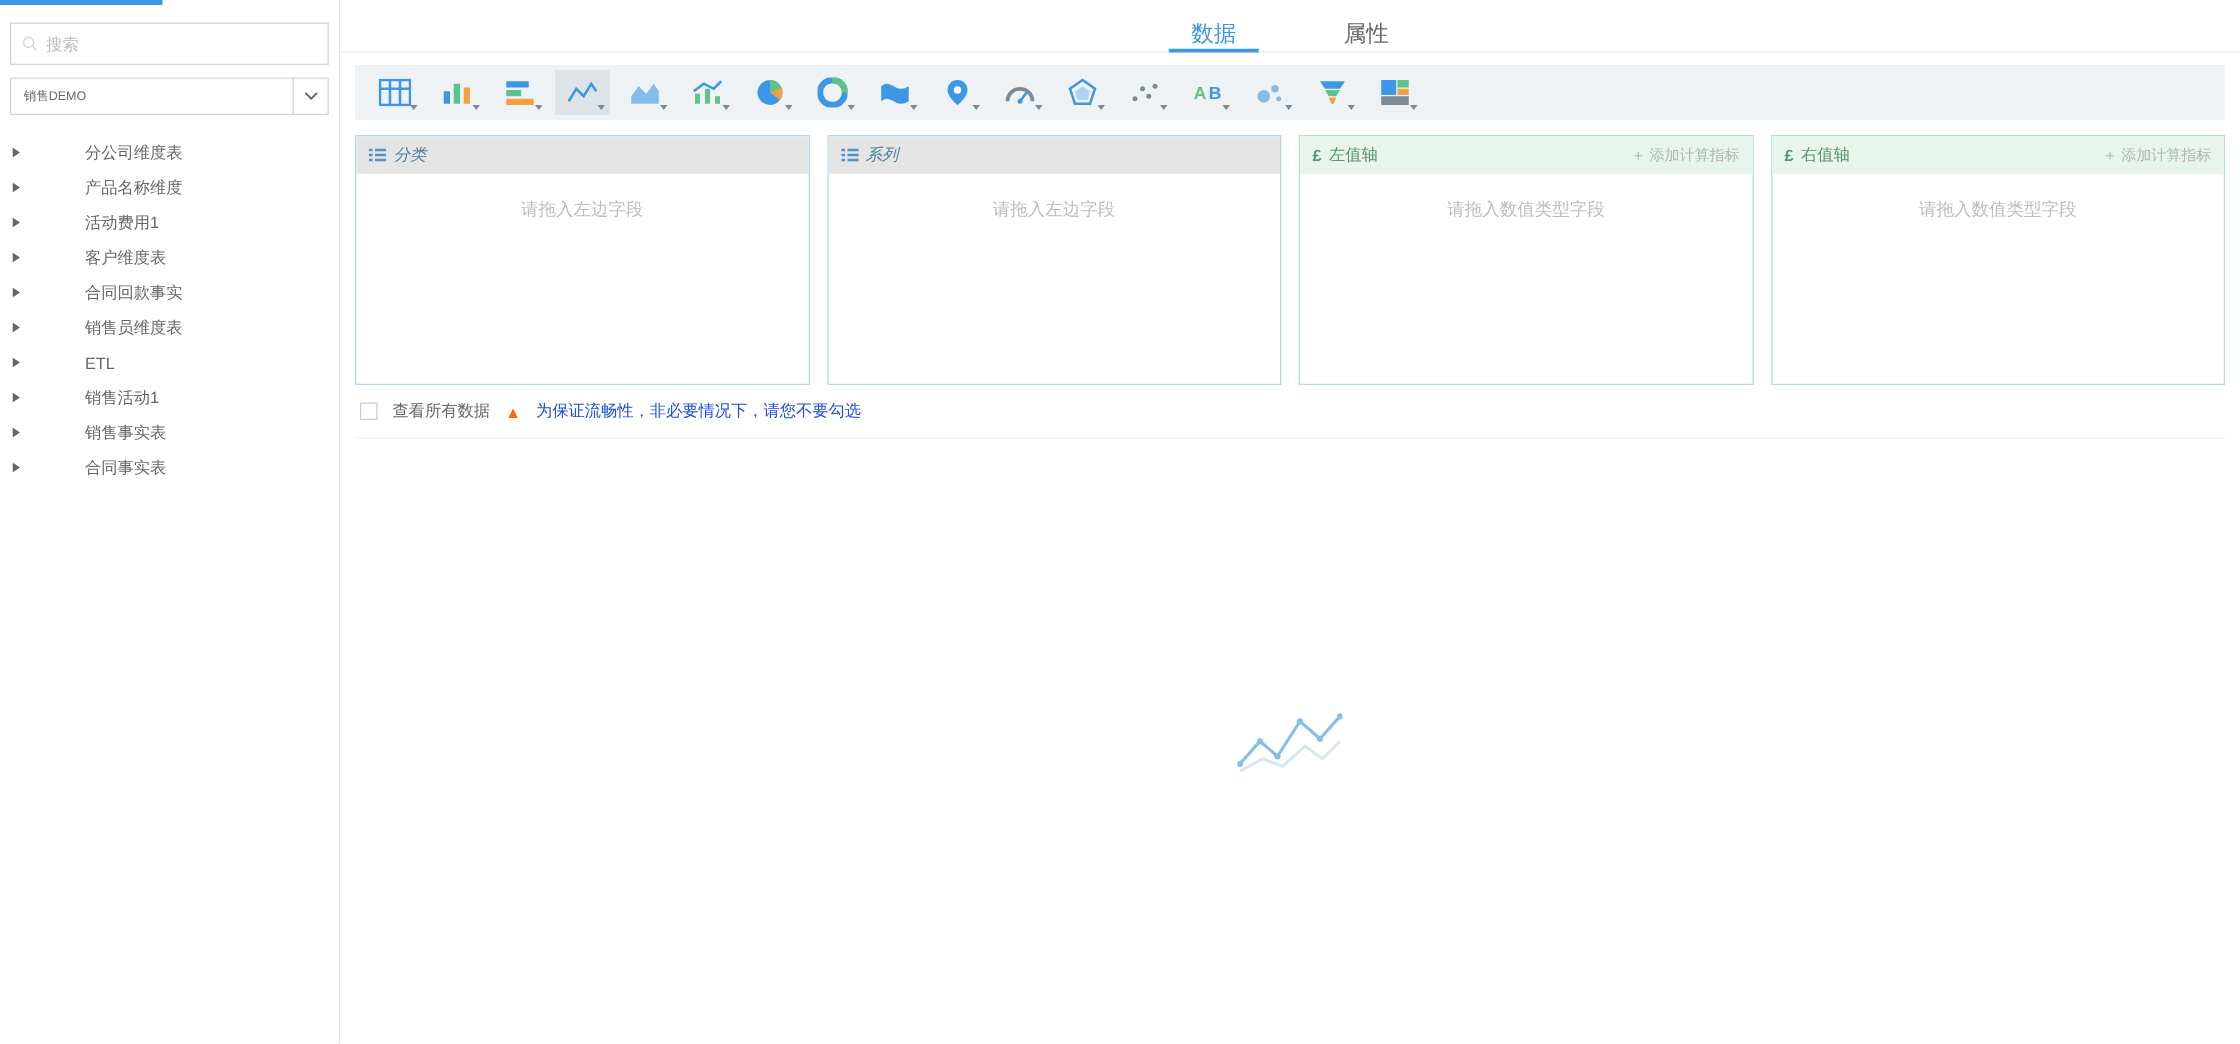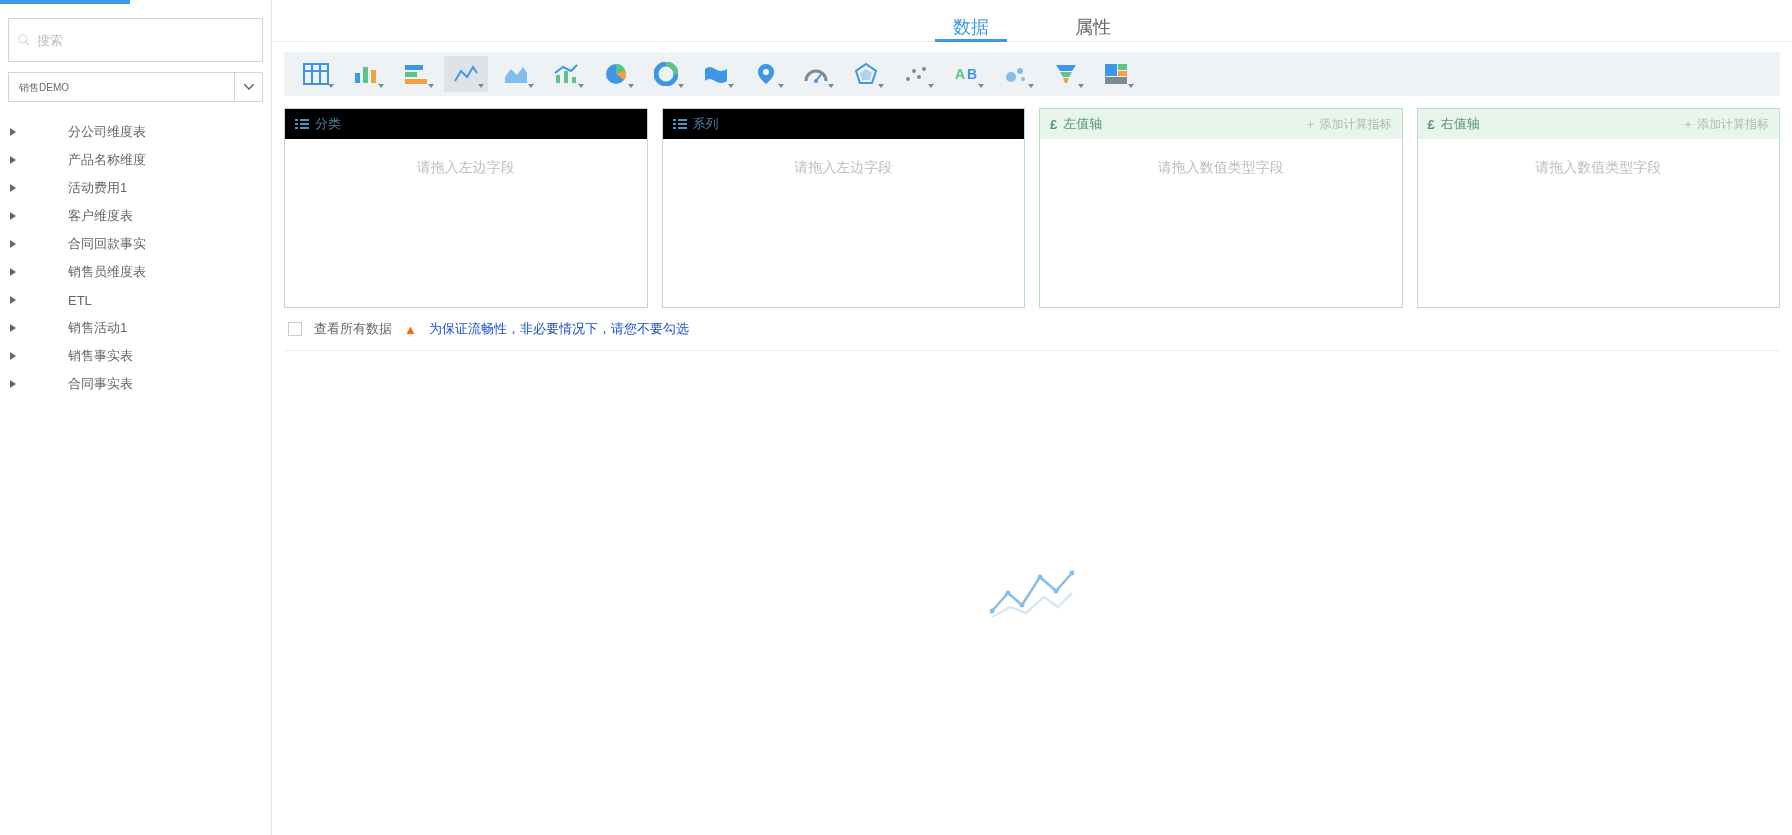--- a/index.html
+++ b/index.html
@@ -23,21 +23,21 @@
       flex-direction: column;
     }
     .sidebar-top-bar { height: 8px; position: relative; }
     .sidebar-top-accent {
       position: absolute; left: 0; top: 0; height: 4px; width: 130px;
       background: #3e97e6;
     }
     .search-wrap { padding: 10px 8px 10px 8px; }
     .search-box {
       display: flex; align-items: center;
-      height: 44px;
+      height: 34px;
       border: 1px solid #d4d4d4;
       background: #fff;
       padding: 0 8px;
     }
     .search-box svg { flex: 0 0 auto; margin-right: 6px; opacity: .4; }
     .search-box input {
       border: none; outline: none; flex: 1;
       font-size: 13px; color: #333;
     }
     .search-box input::placeholder { color: #bdbdbd; }
@@ -121,21 +121,21 @@
       display: flex; flex-direction: column;
       height: 200px;
     }
     .dropzone.cat  { border-color: #b7d7ec; }
     .dropzone.val  { border-color: #b7e0c4; }
     .dz-header {
       height: 30px; display: flex; align-items: center;
       justify-content: space-between;
       padding: 0 10px; font-size: 13px;
     }
-    .dropzone.cat .dz-header { background: #000000; color: #4a7fa0; }
+    .dropzone.cat .dz-header { background: #e5e5e5; color: #4a7fa0; font-style: italic; }
     .dropzone.val .dz-header { background: #e7f5ec; color: #5a9472; }
     .dz-header-left { display: flex; align-items: center; gap: 6px; }
     .dz-add {
       display: flex; align-items: center; gap: 3px;
       color: #b4b4b4; cursor: pointer; font-size: 12px;
     }
     .dz-body {
       flex: 1; display: flex; align-items: flex-start; justify-content: center;
       padding-top: 20px;
       color: #bdbdbd; font-size: 14px;

